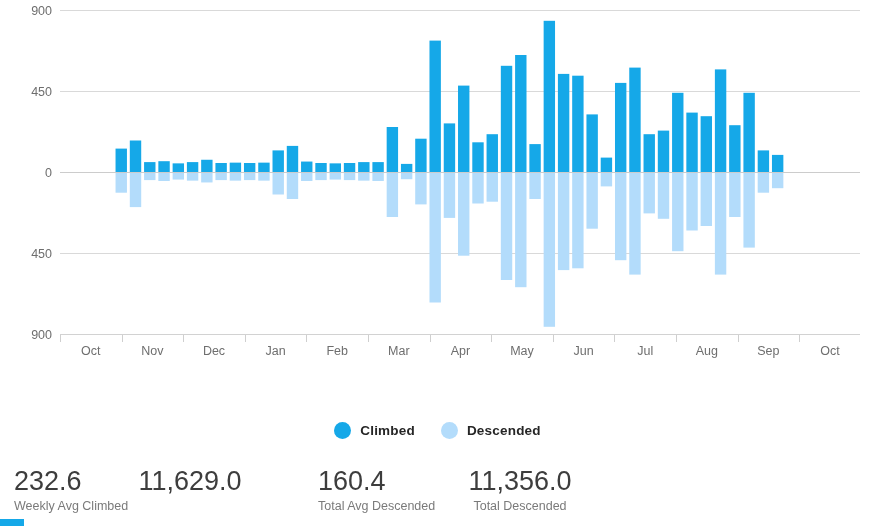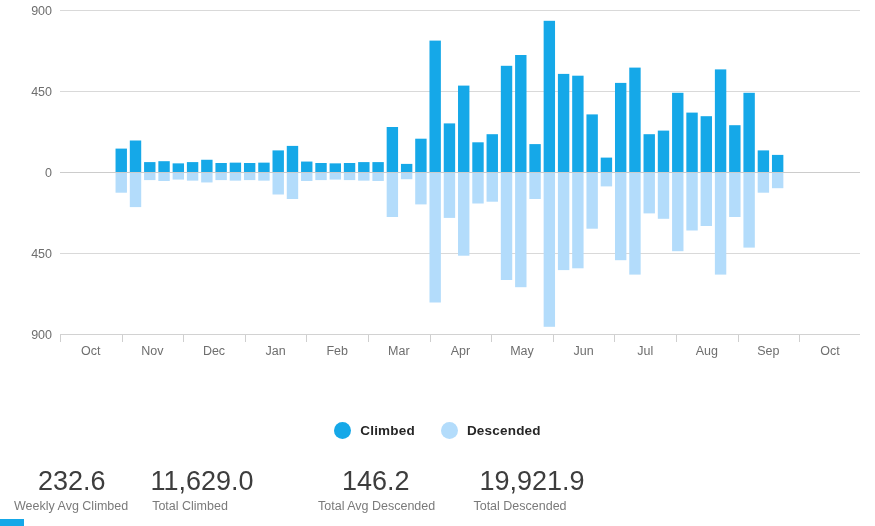--- a/index.html
+++ b/index.html
@@ -86,21 +86,20 @@
     position: absolute;
     top: 14px;
   }
   .stat-value {
     font-family: "Liberation Sans", sans-serif;
     font-size: 27px;
     font-weight: normal;
     color: #3d3d3d;
     line-height: 1.05;
     white-space: nowrap;
-    margin-left: 24px;
   }
   .stat-label {
     font-family: "Liberation Sans", sans-serif;
     font-size: 12.5px;
     color: #7a7a7a;
     margin-top: 4px;
     white-space: nowrap;
   }
   .stat-right .stat-value,
   .stat-right .stat-label { text-align: center; }
@@ -277,25 +276,24 @@
   </div>
 </div>
 
 <div id="stats-bar">
   <div class="stat-block" style="left:14px;">
     <div class="stat-value">232.6</div>
     <div class="stat-label">Weekly Avg Climbed</div>
   </div>
   <div class="stat-block stat-right" style="left:110px; width:160px;">
     <div class="stat-value">11,629.0</div>
-    <div class="stat-label">Total Climbed</div>
   </div>
   <div class="stat-block" style="left:318px;">
-    <div class="stat-value">146.2</div>
+    <div class="stat-value">160.4</div>
     <div class="stat-label">Total Avg Descended</div>
   </div>
   <div class="stat-block stat-right" style="left:440px; width:160px;">
-    <div class="stat-value">19,921.9</div>
+    <div class="stat-value">11,356.0</div>
     <div class="stat-label">Total Descended</div>
   </div>
 </div>
 
 <div id="accent-strip" style="background: rgb(21, 168, 232);"></div>
 
 </body></html>

